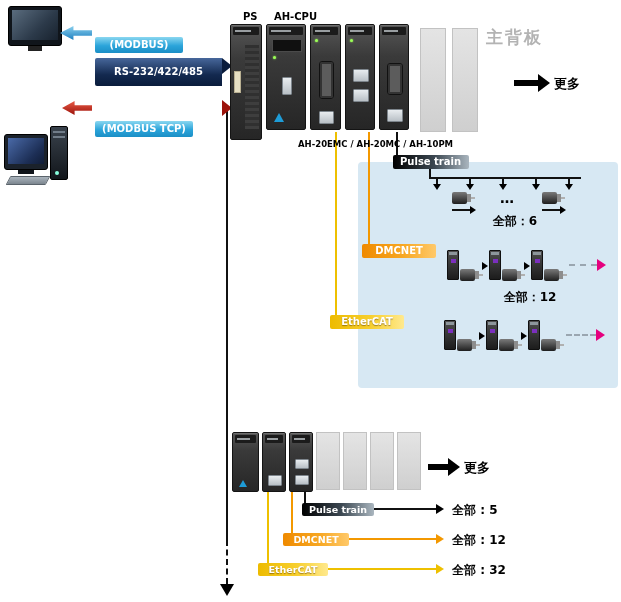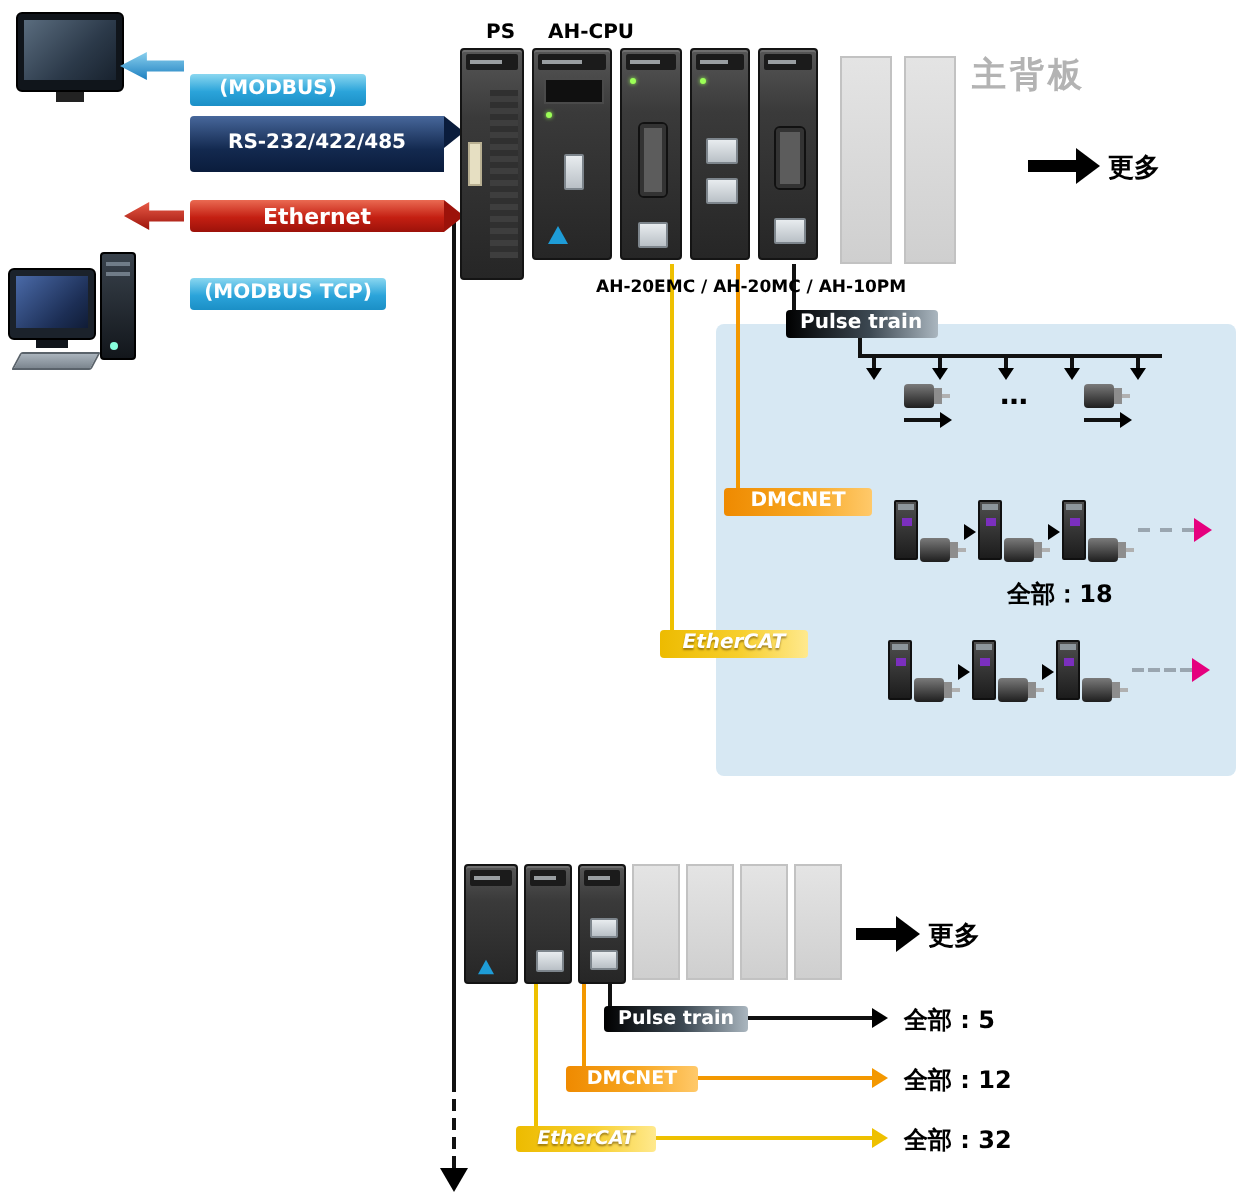--- a/index.html
+++ b/index.html
@@ -9,21 +9,21 @@
   .abs { position:absolute; }
   .bar { position:absolute; display:flex; align-items:center; justify-content:center;
          color:#fff; font-weight:bold; border-radius:2px; line-height:1; white-space:nowrap; }
   .bar.cyan { background:linear-gradient(180deg,#8ad7f0 0%,#2ba4da 55%,#1b8fc6 100%); font-size:10px; }
   .bar.navy { background:linear-gradient(180deg,#47679b 0%,#13294f 60%,#0a1c3c 100%); font-size:10px; border-radius:2px 0 0 2px; }
   .bar.red  { background:linear-gradient(180deg,#ea6a52 0%,#c41f12 55%,#9c120a 100%); font-size:11px; border-radius:2px 0 0 2px; }
   .bar.pulse { background:linear-gradient(90deg,#000 0%,#3c4852 55%,#aab6bf 100%); font-size:10px;
                justify-content:flex-start; padding-left:7px;text-align:center; }
   .bar.dmcnet { background:linear-gradient(90deg,#ef8a00 0%,#f7a722 55%,#ffc96a 100%); font-size:10px; }
   .bar.ecat { background:linear-gradient(90deg,#edbb00 0%,#f7cf2e 55%,#ffe98e 100%); font-size:10px;
-              text-shadow:0 1px 1px rgba(90,60,0,.55);font-style:italic; }
+              text-shadow:0 1px 1px rgba(90,60,0,.55); }
   .module { position:absolute; background:linear-gradient(180deg,#565656 0%,#3a3a3a 30%,#262626 100%);
             border:1px solid #141414; border-radius:2px; box-shadow:inset 0 1px 0 rgba(255,255,255,.15); }
   .mhead { position:absolute; top:2px; left:2px; right:2px; height:8px; background:#1b1b1b; border-radius:1px; }
   .mhead::after { content:""; position:absolute; left:2px; top:3px; width:60%; height:2px; background:#cfd6da; opacity:.7; }
   .port { position:absolute; background:linear-gradient(180deg,#e8ecef,#b9c0c6); border:1px solid #7d858c; border-radius:1px; }
   .dsub { position:absolute; background:#5c5c5c; border:1px solid #111; border-radius:3px; box-shadow:inset 0 0 0 2px #333; }
   .led { position:absolute; width:3px; height:3px; border-radius:50%; background:#9cff57; box-shadow:0 0 2px #9cff57; }
   .sticker { position:absolute; background:#e6dfc2; border:1px solid #b9b092; }
   .slot { position:absolute; background:linear-gradient(180deg,#e4e4e4,#cfcfcf); border:1px solid #c2c2c2; }
   .delta { position:absolute; width:0; height:0; border-left:5px solid transparent; border-right:5px solid transparent;
@@ -80,23 +80,22 @@
   <div class="abs" style="left:8px;top:6px;width:58px;height:48px">
     <div class="abs" style="left:0;top:0;width:54px;height:40px;background:#10151b;border:1px solid #000;border-radius:3px"></div>
     <div class="abs" style="left:4px;top:4px;width:46px;height:30px;background:linear-gradient(135deg,#5a6c7e 0%,#2c3a4a 60%,#18222e 100%)"></div>
     <div class="abs" style="left:20px;top:40px;width:14px;height:5px;background:#222"></div>
   </div>
   <div class="point-left blue-arrow" style="left:60px;top:26px;width:32px;height:14px"></div>
 
   <div class="bar cyan" style="left:95px;top:37px;width:88px;height:16px">(MODBUS)</div>
   <div class="bar navy" style="left:95px;top:58px;width:127px;height:28px">RS-232/422/485</div>
   <div class="arr arr-r-navy" style="left:222px;top:58px"></div>
-  <div class="bar red" style="left:95px;top:100px;width:127px;height:16px">Ethernet</div>
   <div class="arr arr-r-red" style="left:222px;top:100px"></div>
-  <div class="bar cyan" style="left:95px;top:139px;width:98px;height:16px">(MODBUS TCP)</div>
+  <div class="bar cyan" style="left:95px;top:121px;width:98px;height:16px">(MODBUS TCP)</div>
   <div class="point-left red-arrow" style="left:62px;top:101px;width:30px;height:14px"></div>
 
   <div class="abs" style="left:4px;top:126px;width:76px;height:66px">
     <div class="abs" style="left:46px;top:0;width:18px;height:54px;background:linear-gradient(180deg,#39424c,#12161b);border:1px solid #000;border-radius:2px">
       <div class="abs" style="left:2px;top:4px;width:12px;height:2px;background:#707c88"></div>
       <div class="abs" style="left:2px;top:9px;width:12px;height:2px;background:#707c88"></div>
       <div class="abs" style="left:4px;top:44px;width:4px;height:4px;background:#8fd;border-radius:50%"></div>
     </div>
     <div class="abs" style="left:0;top:8px;width:44px;height:36px;background:#1b222b;border:1px solid #000;border-radius:3px">
       <div class="abs" style="left:3px;top:3px;width:36px;height:26px;background:linear-gradient(135deg,#4a6aa8 0%,#1c2e55 70%,#101c36 100%)"></div>
@@ -174,20 +173,21 @@
   <div class="hline" style="left:452px;top:209px;width:18px"></div>
   <div class="arr arr-r-black-sm" style="left:470px;top:206px"></div>
   <div class="ellipsis" style="left:500px;top:190px">…</div>
   <div class="motor" style="left:542px;top:190px">
     <div class="mbody"></div>
     <div class="mflange"></div>
     <div class="mshaft"></div>
   </div>
   <div class="hline" style="left:542px;top:209px;width:18px"></div>
   <div class="arr arr-r-black-sm" style="left:560px;top:206px"></div>
+  <div class="total" style="left:455px;top:213px;width:120px;text-align:center">全部：6</div>
 
   <div class="bar dmcnet" style="left:362px;top:244px;width:74px;height:14px;z-index:2">DMCNET</div>
   <div class="pair" style="left:447px;top:250px">
     <div class="drive">
         <div class="dtag"></div>
       </div>
     <div class="motor" style="left:13px;top:17px">
       <div class="mbody"></div>
         <div class="mflange"></div>
         <div class="mshaft"></div>
@@ -210,21 +210,21 @@
         <div class="dtag"></div>
       </div>
     <div class="motor" style="left:13px;top:17px">
       <div class="mbody"></div>
         <div class="mflange"></div>
         <div class="mshaft"></div>
     </div>
   </div>
   <div class="dash" style="left:569px;top:264px;width:28px"></div>
   <div class="arr arr-r-pink" style="left:597px;top:259px"></div>
-  <div class="total" style="left:460px;top:289px;width:140px;text-align:center">全部：18</div>
+  <div class="total" style="left:460px;top:289px;width:140px;text-align:center">全部：12</div>
 
   <div class="bar ecat" style="left:330px;top:315px;width:74px;height:14px;z-index:2">EtherCAT</div>
   <div class="pair" style="left:444px;top:320px">
     <div class="drive">
         <div class="dtag"></div>
       </div>
     <div class="motor" style="left:13px;top:17px">
       <div class="mbody"></div>
         <div class="mflange"></div>
         <div class="mshaft"></div>

